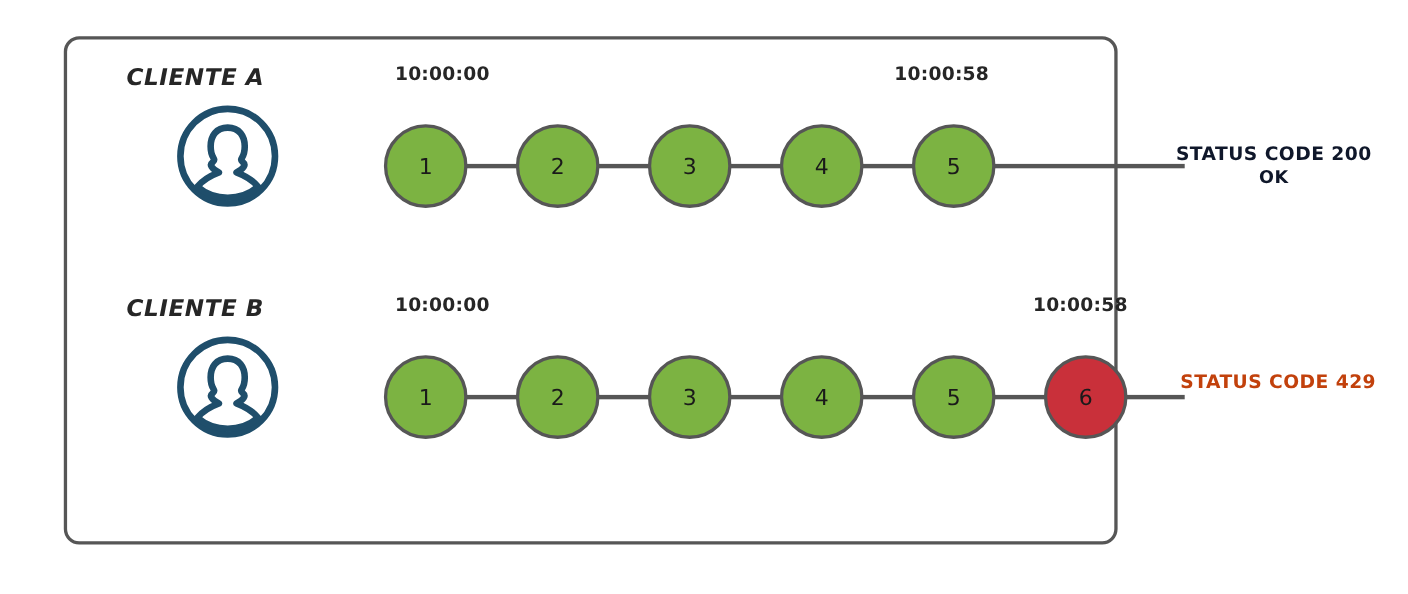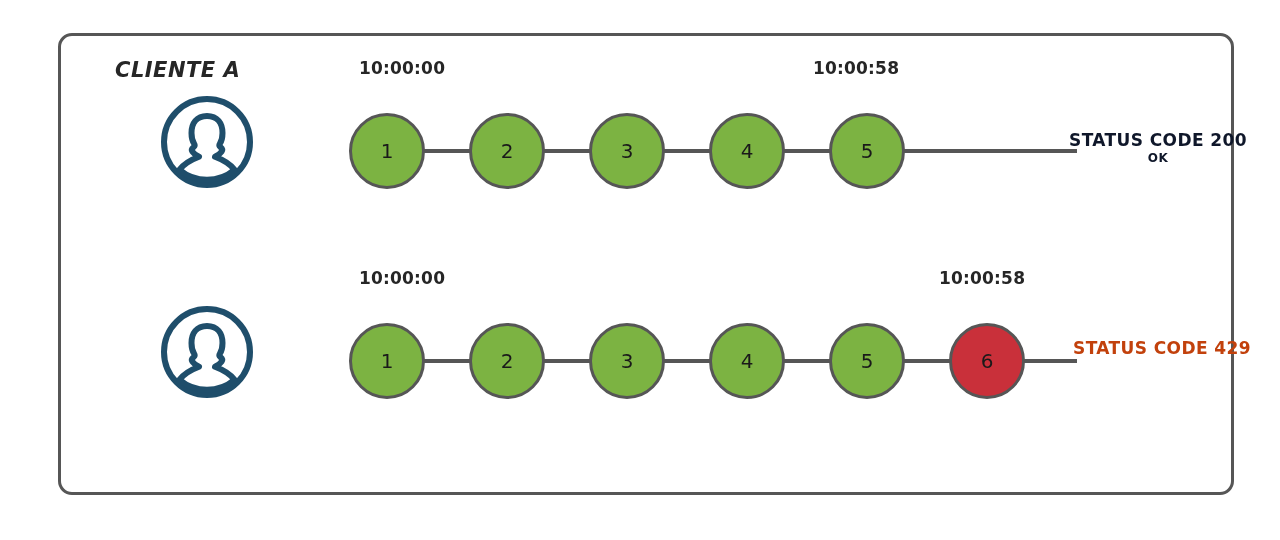--- a/index.html
+++ b/index.html
@@ -13,21 +13,21 @@
     font-family: "DejaVu Sans", sans-serif;
     overflow: hidden;
     position: relative;
   }
 
   
   #diagram-frame {
     position: absolute;
     left: 58px;
     top: 33px;
-    width: 1176px;
+    width: 958px;
     height: 462px;
     border: 3px solid #565656;
     border-radius: 14px;
     box-sizing: border-box;
     background: #ffffff;
     padding-left: 12px;
   }
 
   
   .client-row {
@@ -136,21 +136,21 @@
     white-space: nowrap;
     line-height: 1.22;
   }
   .status-label .line1 {
     font-size: 17px;
     font-weight: 600;
     letter-spacing: 0.4px;
     display: block;
   }
   .status-label .line2 {
-    font-size: 12px;
+    font-size: 16px;
     display: block;
     text-align: center;
   }
   #status-a {
     left: 768px;
     top: 72px;
     color: #0f172a;
   }
   #status-a .line2 { font-weight: 600; letter-spacing: 0.4px; }
   #status-b {
@@ -211,20 +211,21 @@
       <div class="status-label" id="status-a">
         <span class="line1">STATUS CODE 200</span>
         <span class="line2">OK</span>
       </div>
     </div>
   </div>
 
   <div class="client-row" id="client-row-b">
 
     <div class="client-identity">
+      <div class="client-label">CLIENTE B</div>
       <div class="avatar-wrap">
         <svg width="96" height="96" viewBox="0 0 96 96" aria-hidden="true">
           <circle cx="48" cy="48" r="43" fill="none" stroke="#1F4E6B" stroke-width="6"></circle>
           <path d="M48 22
                    c-10.5 0 -15.5 7.5 -15.5 17
                    c0 5 1.2 8.5 2.6 10.6
                    c0.9 1.4 0.6 2.6 -0.6 3.6
                    c-1.6 1.3 -2.1 2.9 -1.1 4.4
                    c1.4 2.1 4.1 4.0 6.6 5.2
                    c-8 3.0 -15.2 7.4 -19.6 13.0

